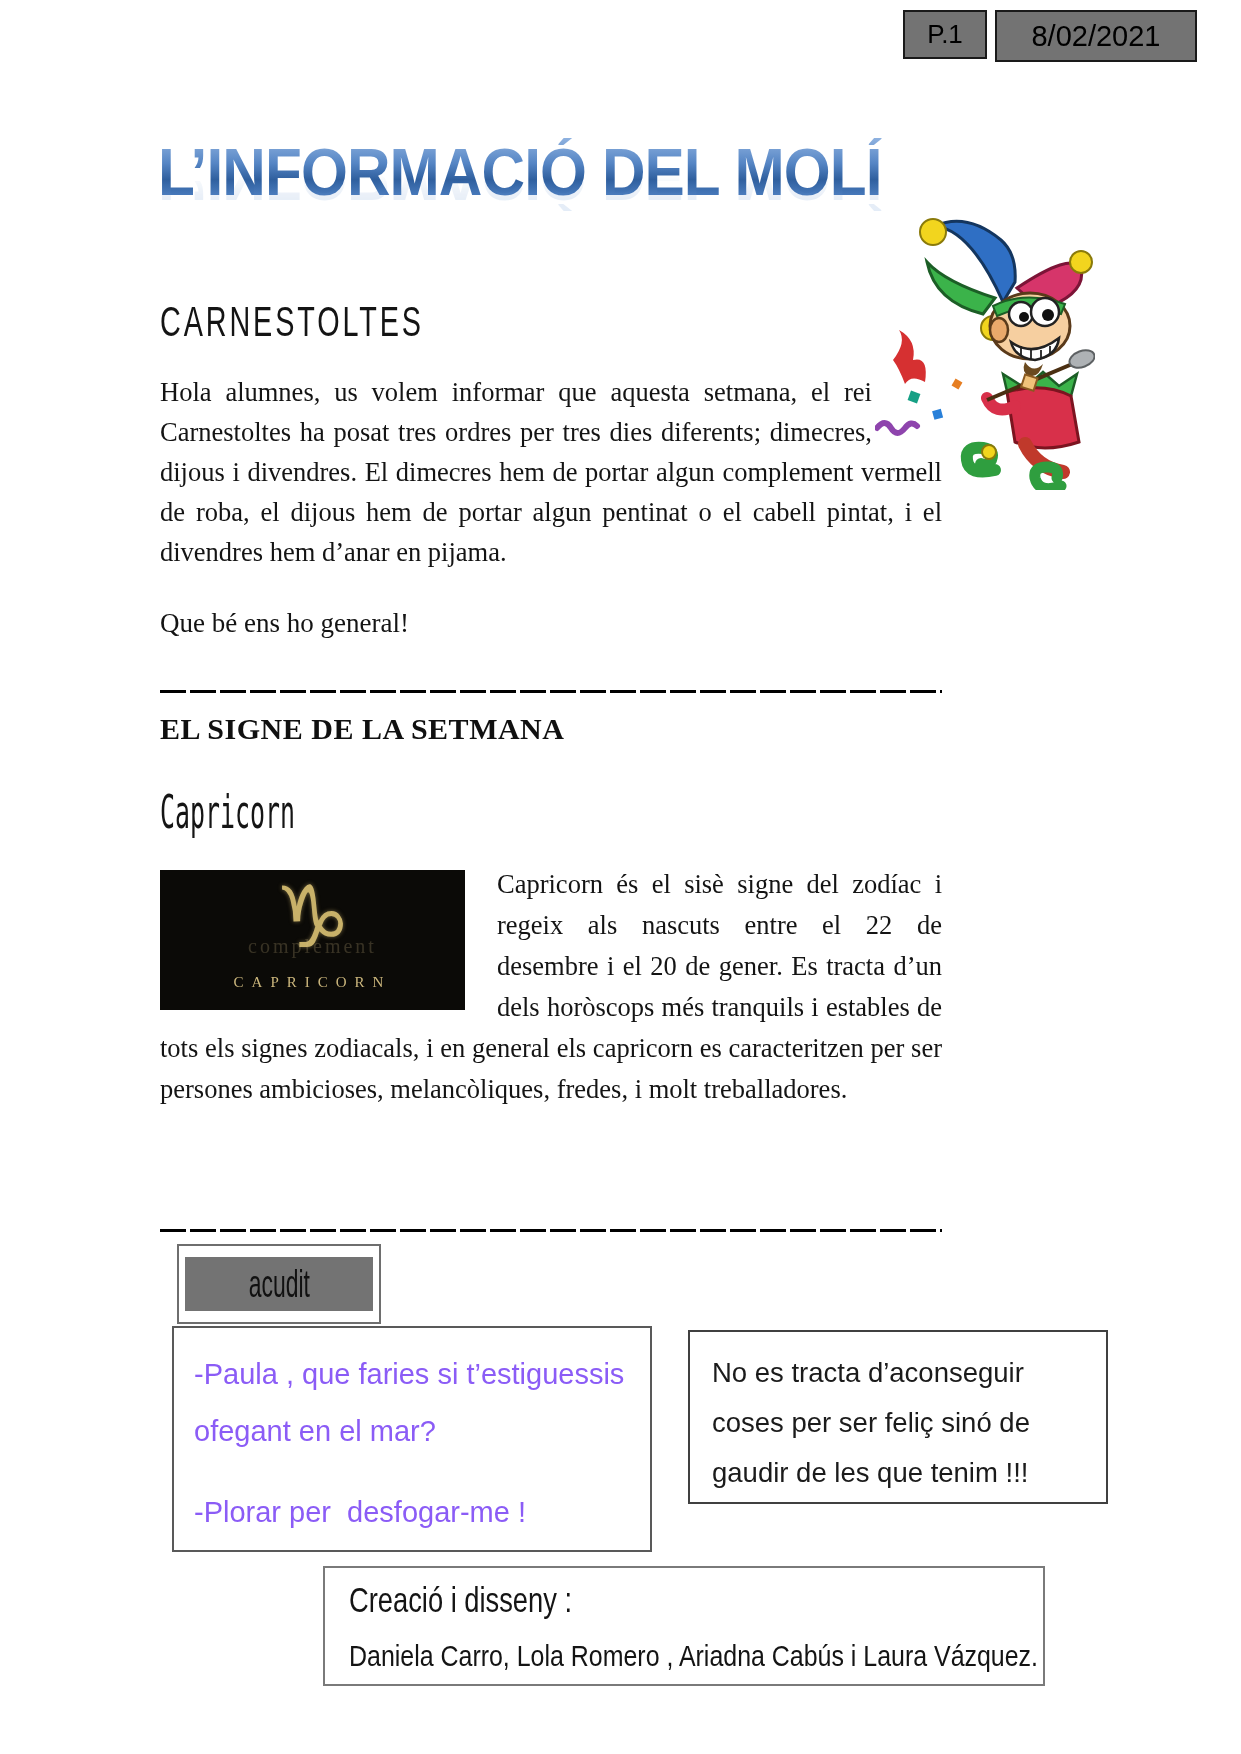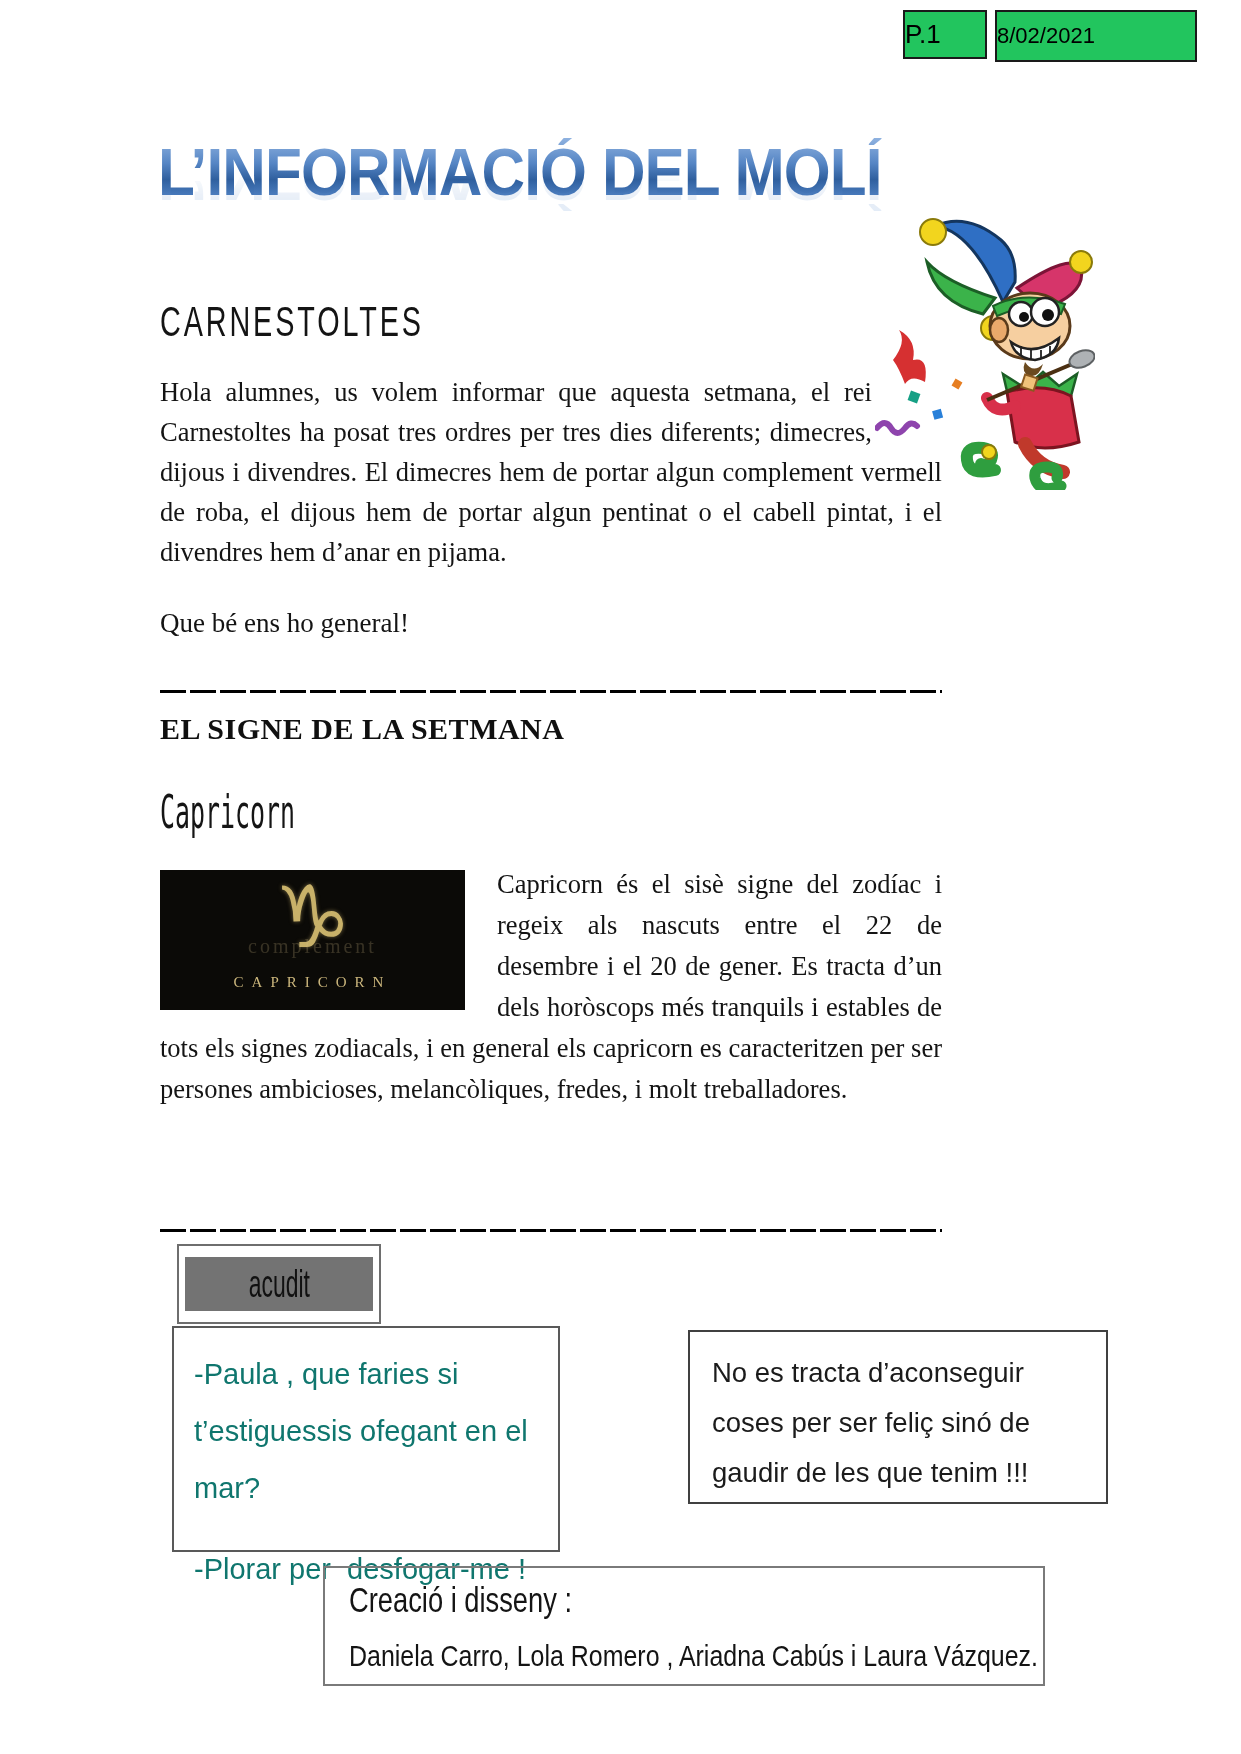--- a/index.html
+++ b/index.html
@@ -1,23 +1,23 @@
 <!DOCTYPE html>
 <html><head>
 <meta charset="utf-8">
 <style>
   html,body{margin:0;padding:0;background:#ffffff;}
   #page{position:relative;width:1241px;height:1754px;background:#ffffff;overflow:hidden;
         font-family:"Liberation Sans",sans-serif;color:#111;}
 
   
-  .hdr-box{position:absolute;border:2px solid #1a1a1a;display:flex;align-items:center;justify-content:flex-start;
-           font-size:26px;color:#000;background:#22c55e;}
+  .hdr-box{position:absolute;border:2px solid #1a1a1a;display:flex;align-items:center;justify-content:center;
+           font-size:26px;color:#000;background:#737373;}
   #pnum-box{left:903px;top:10px;width:80px;height:45px;}
-  #date-box{left:995px;top:10px;width:198px;height:48px;font-size:22px;}
+  #date-box{left:995px;top:10px;width:198px;height:48px;font-size:29px;}
 
   
   #title-wrap{position:absolute;left:158px;top:138px;line-height:1;}
   .wordart{display:block;white-space:nowrap;font-family:"Liberation Sans",sans-serif;font-weight:700;
            font-size:67px;letter-spacing:-1px;transform:scaleX(.9);transform-origin:left top;
            background:linear-gradient(180deg,#8fb2e0 0%,#5585c4 38%,#2f5f9e 62%,#4a7cbe 88%,#6f9bd1 100%);
            -webkit-background-clip:text;background-clip:text;color:transparent;}
   .wordart-reflect{transform:scaleX(.9) scaleY(-1);transform-origin:left top;opacity:.32;margin-top:6px;
            -webkit-mask-image:linear-gradient(180deg,rgba(0,0,0,.75) 0%,rgba(0,0,0,0) 55%);
            mask-image:linear-gradient(180deg,rgba(0,0,0,.75) 0%,rgba(0,0,0,0) 55%);}
@@ -55,22 +55,22 @@
 
   
   .label-outer{position:absolute;border:2px solid #6e6e6e;background:#fff;display:flex;align-items:center;justify-content:center;}
   #acudit-outer{left:177px;top:1244px;width:200px;height:76px;}
   #acudit-inner{width:188px;height:54px;background:#737373;display:flex;align-items:center;justify-content:center;}
   #acudit-inner .narrow{font-size:37px;transform:scaleX(.62) scaleY(1.05);transform-origin:center;}
   #frase-outer{left:703px;top:1256px;width:424px;height:60px;}
   #frase-inner{width:398px;height:42px;background:#c3abd1;display:flex;align-items:center;justify-content:center;}
   #frase-inner .narrow{font-size:28px;transform:scaleX(.78) scaleY(1.05);transform-origin:center;}
 
-  #joke-box{position:absolute;left:172px;top:1326px;width:388px;height:226px;border:2px solid #595959;
-            box-sizing:border-box;padding:18px 14px 0 20px;font-size:29px;line-height:57px;color:#0f766e;}
+  #joke-box{position:absolute;left:172px;top:1326px;width:480px;height:226px;border:2px solid #595959;
+            box-sizing:border-box;padding:18px 14px 0 20px;font-size:29px;line-height:57px;color:#8b5cf6;}
   #joke-box .answer{display:block;margin-top:24px;white-space:pre-wrap;}
   #quote-box{position:absolute;left:688px;top:1330px;width:420px;height:174px;border:2px solid #404040;
              box-sizing:border-box;padding:16px 18px 0 22px;font-size:27.5px;line-height:50px;color:#1b1b1b;}
 
   #credits-box{position:absolute;left:323px;top:1566px;width:722px;height:120px;border:2px solid #7a7a7a;
                box-sizing:border-box;padding:12px 0 0 24px;overflow:hidden;}
   #credits-title{font-size:35px;transform:scaleX(.78);transform-origin:left top;color:#141414;}
   #credits-names{display:block;margin-top:20px;font-size:29px;white-space:nowrap;
                  transform:scaleX(.86);transform-origin:left top;color:#141414;}
 

